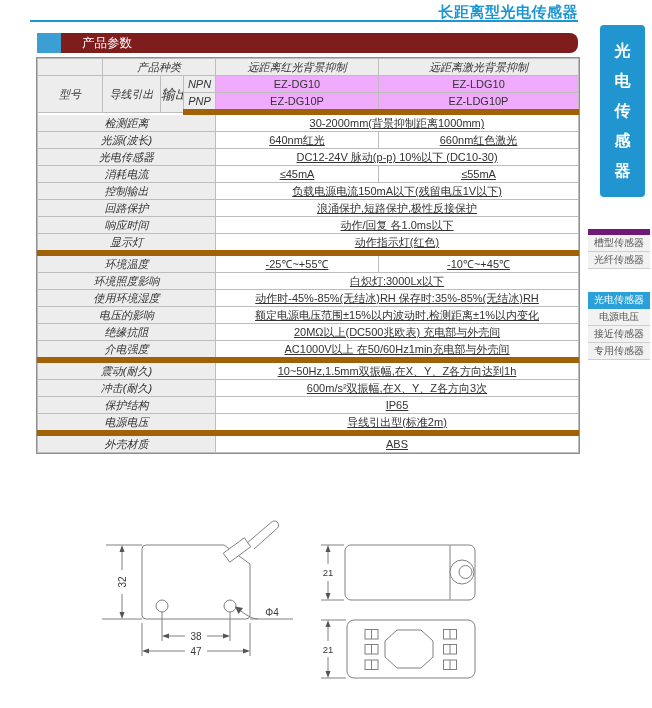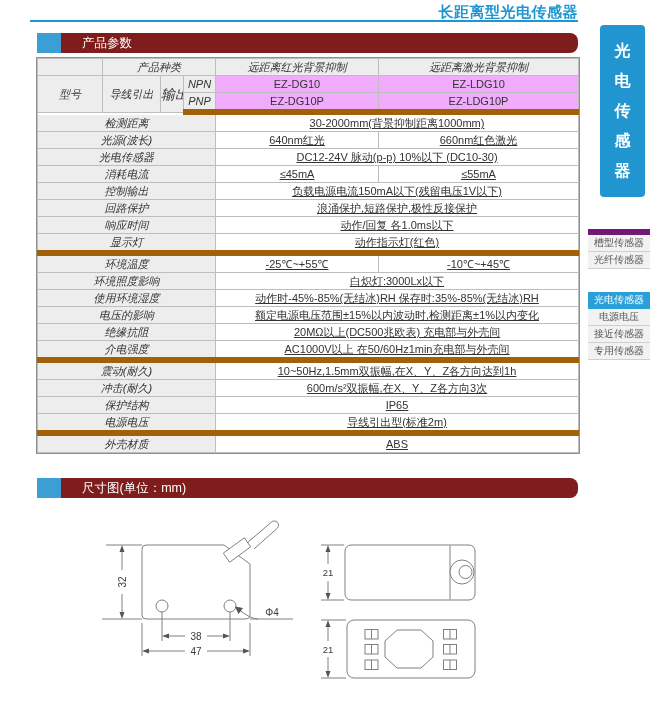--- a/index.html
+++ b/index.html
@@ -172,24 +172,20 @@
           <td colspan="4" class="lbl">电源电压</td>
           <td class="val" colspan="2">导线引出型(标准2m)</td>
         </tr>
         <tr>
           <td colspan="4" class="lbl">外壳材质</td>
           <td class="val" colspan="2">ABS</td>
         </tr>
       </tbody>
   </table>
 
-  <div class="section-bar" id="sec-dims">
-    <span class="sq"></span>
-    <span class="txt">尺寸图(单位：mm)</span>
-  </div>
 
   <svg id="dwg-front" class="dwg" width="260" height="180" viewBox="0 0 260 180">
 
     <path class="fillw" d="M 86 27 L 164 27 L 190 46 L 190 97 Q 190 101 186 101 L 86 101 Q 82 101 82 97 L 82 31 Q 82 27 86 27 Z"></path>
 
     <polygon class="fillw" points="184.3,19.8 190.7,28.8 169.7,44.2 163.3,35.2"></polygon>
 
     <path d="M 187 25 L 211 4.5 A 4.2 4.2 0 0 1 217.5 10 L 194 31"></path>
 
     <circle class="fillw" cx="102" cy="88" r="6"></circle>

